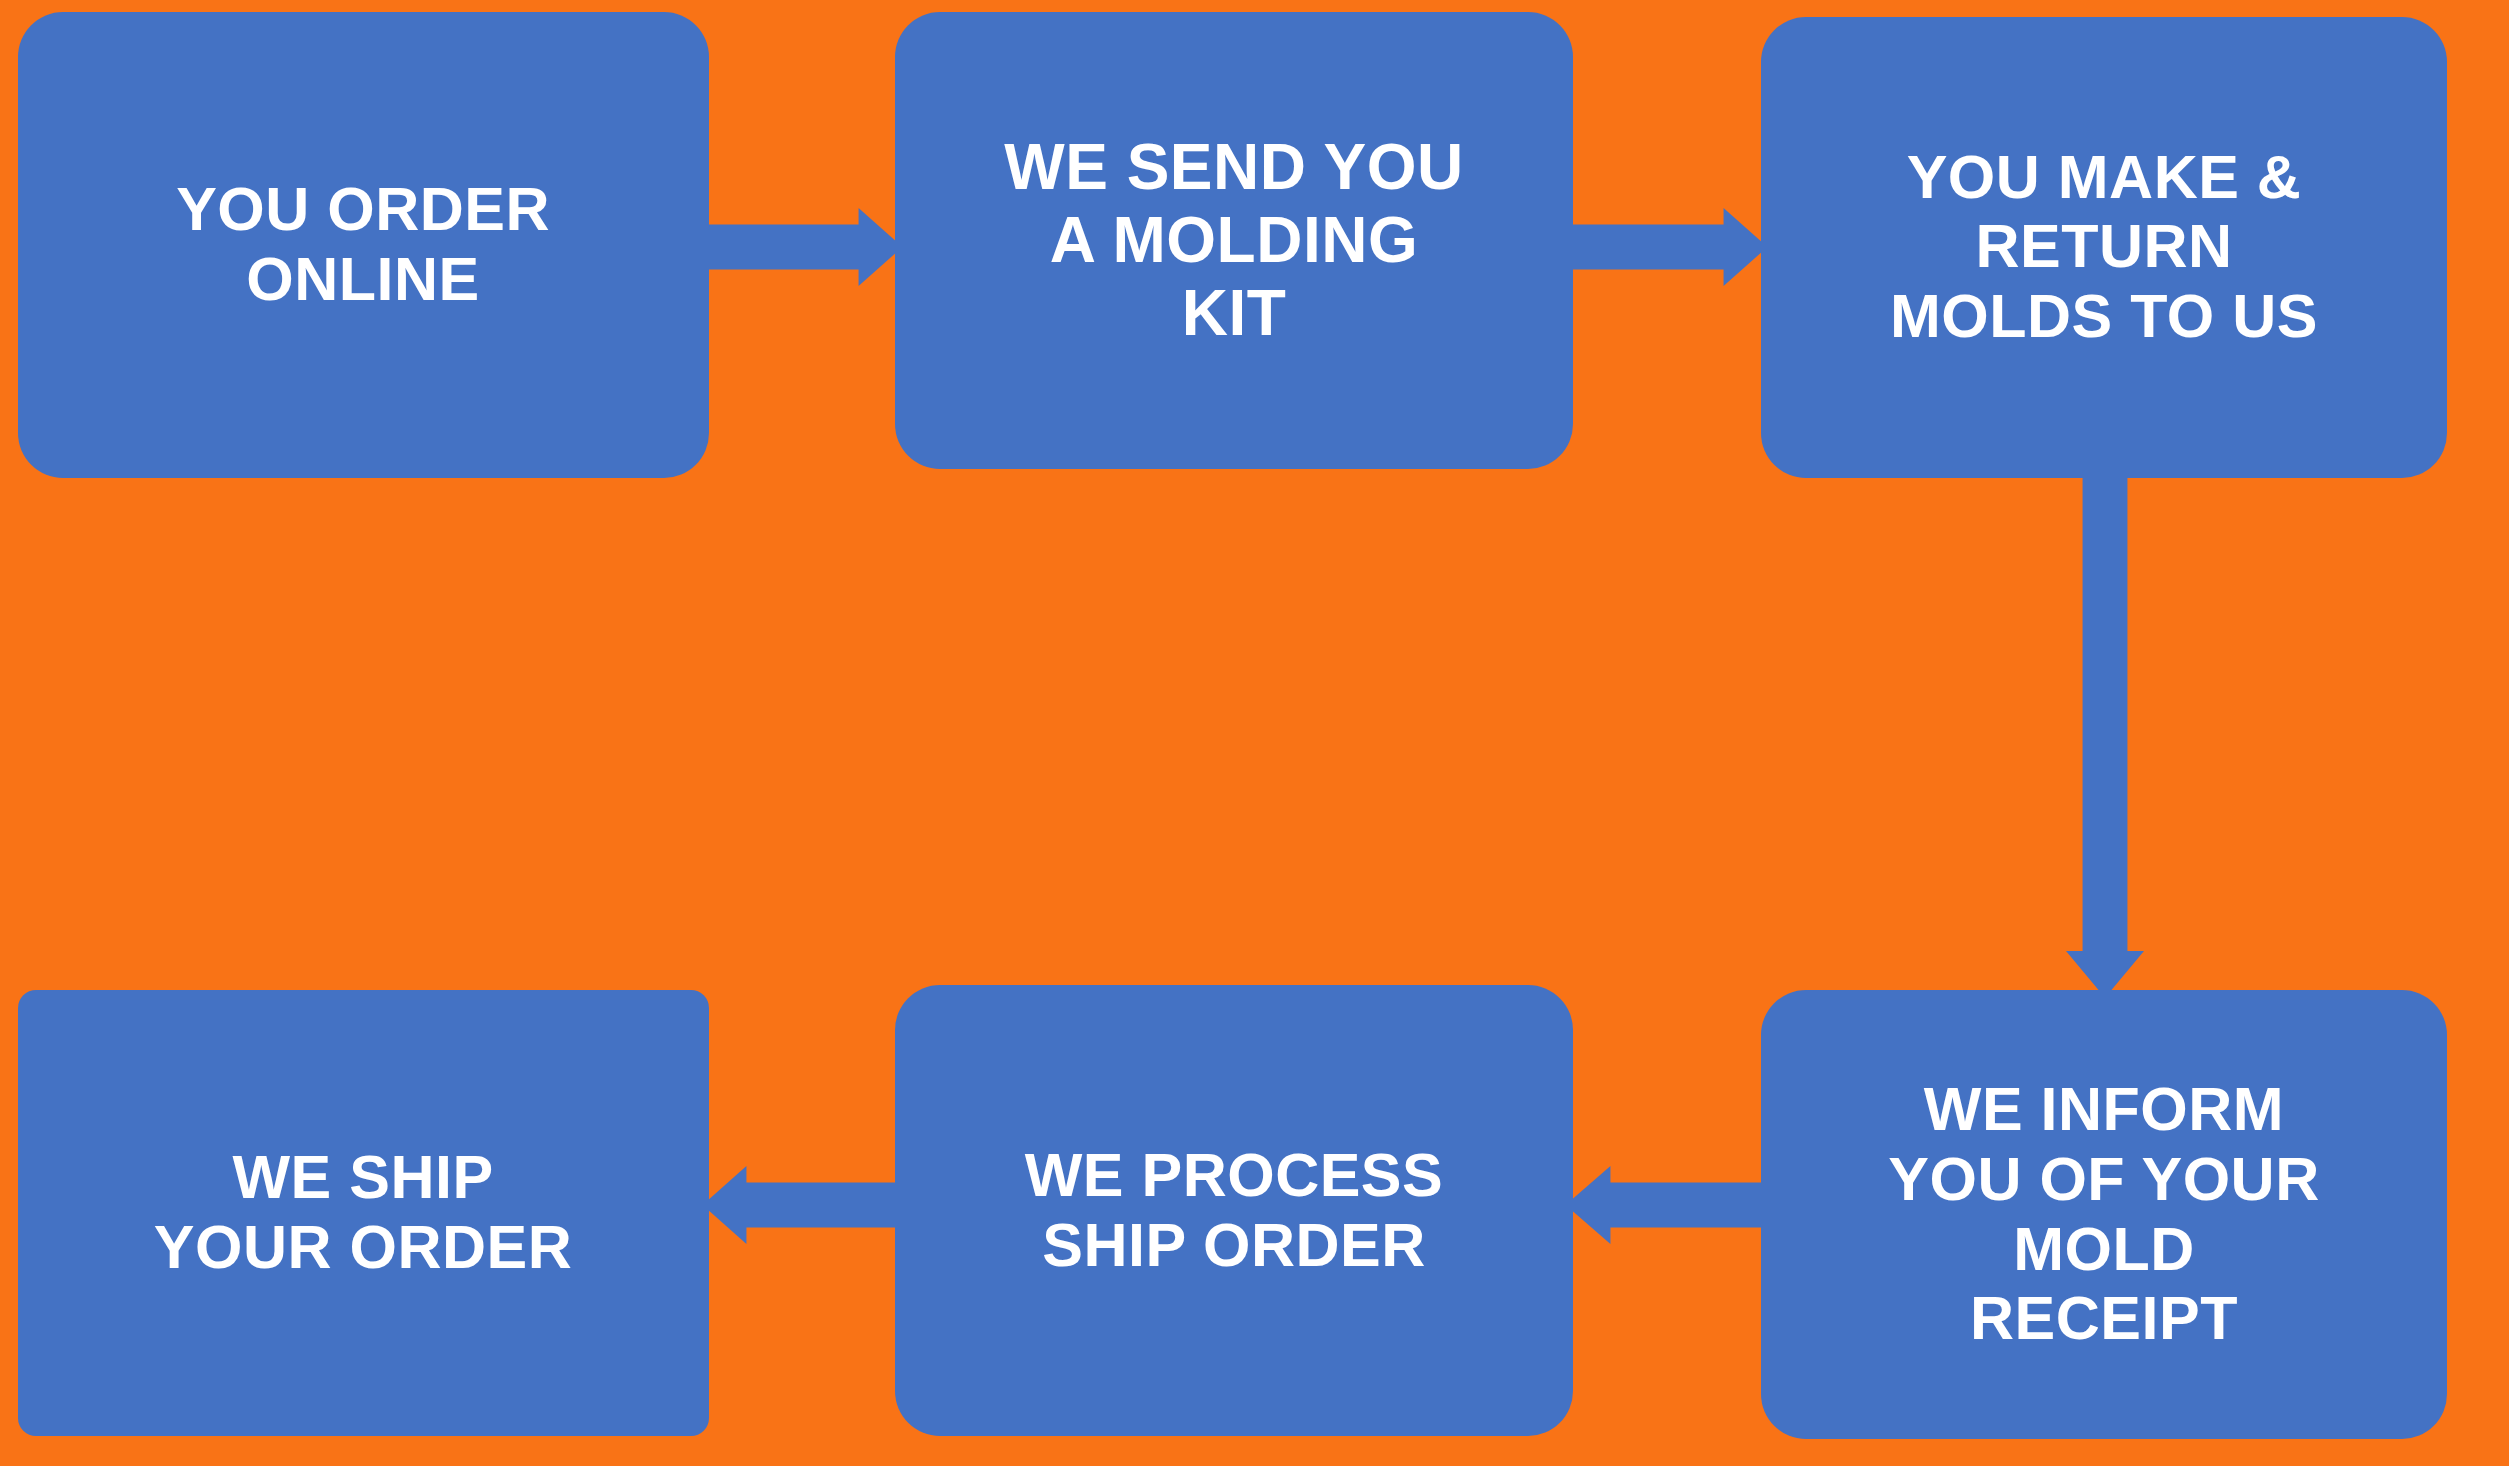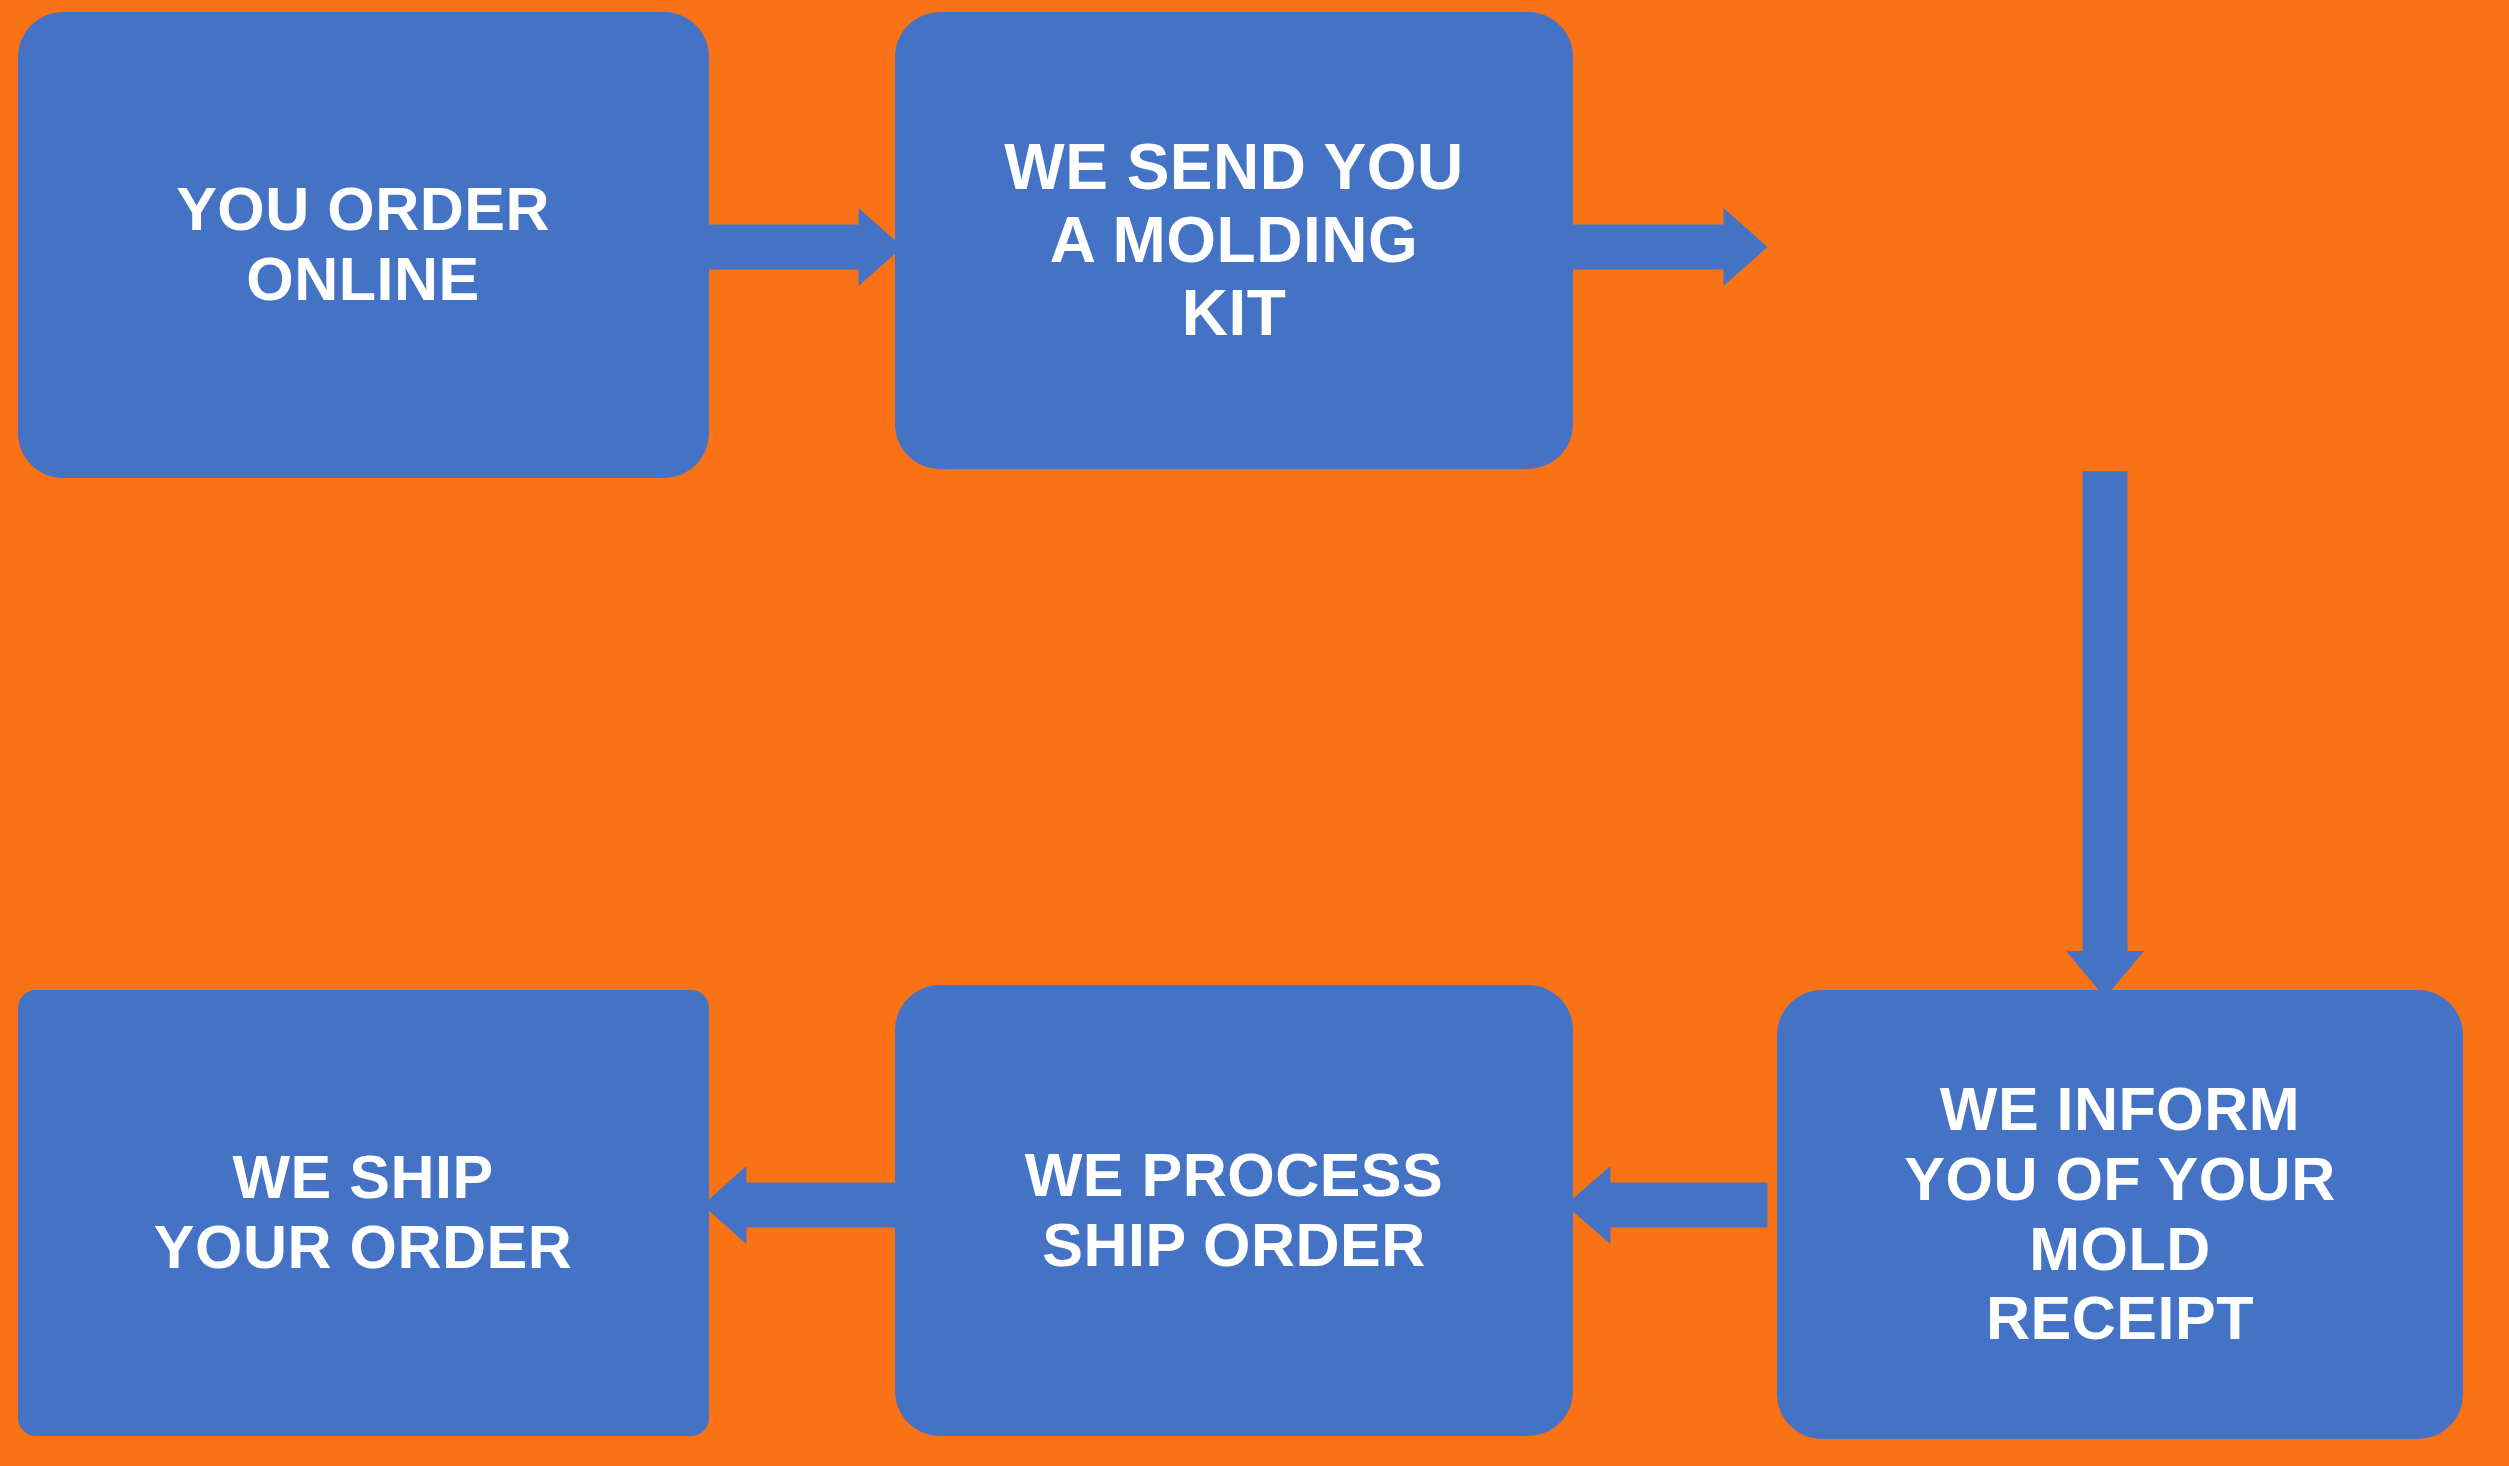--- a/index.html
+++ b/index.html
@@ -35,21 +35,21 @@
     display: block;
     width: 100%;
     padding: 0 13.7px;
     box-sizing: border-box;
     white-space: pre-line;
   }
   
   #node-order-online   { left: 17.6px;   top: 11.8px;   width: 691px; height: 466px; font-size: 61px; }
   #node-send-kit       { left: 895px;  top: 12px;   width: 678px; height: 457px; font-size: 64px; }
   #node-make-return    { left: 1761px; top: 16.7px;   width: 686px; height: 461px; font-size: 61px; }
-  #node-inform-receipt { left: 1761px; top: 990px; width: 686px; height: 449px; font-size: 61px; margin-left: 16px; }
+  #node-inform-receipt { left: 1761px; top: 990px; width: 686px; height: 449px; font-size: 61px; }
   #node-process-order  { left: 895px;  top: 985px; width: 678px; height: 451px; font-size: 61px; }
   #node-ship-order     { left: 17.6px;   top: 990px; width: 691px; height: 446px; font-size: 61px; border-radius: 18px; }
 
   
   .arrow {
     position: absolute;
     z-index: 1;
   }
   .arrow svg { display: block; }
 
@@ -68,20 +68,25 @@
     <span class="label">YOU ORDER
 ONLINE</span>
   </div>
 
   <div class="node" id="node-send-kit">
     <span class="label">WE SEND YOU
 A MOLDING
 KIT</span>
   </div>
 
+  <div class="node" id="node-make-return">
+    <span class="label">YOU MAKE &amp;
+RETURN
+MOLDS TO US</span>
+  </div>
 
   <div class="node" id="node-inform-receipt">
     <span class="label">WE INFORM
 YOU OF YOUR
 MOLD
 RECEIPT</span>
   </div>
 
   <div class="node" id="node-process-order">
     <span class="label">WE PROCESS

